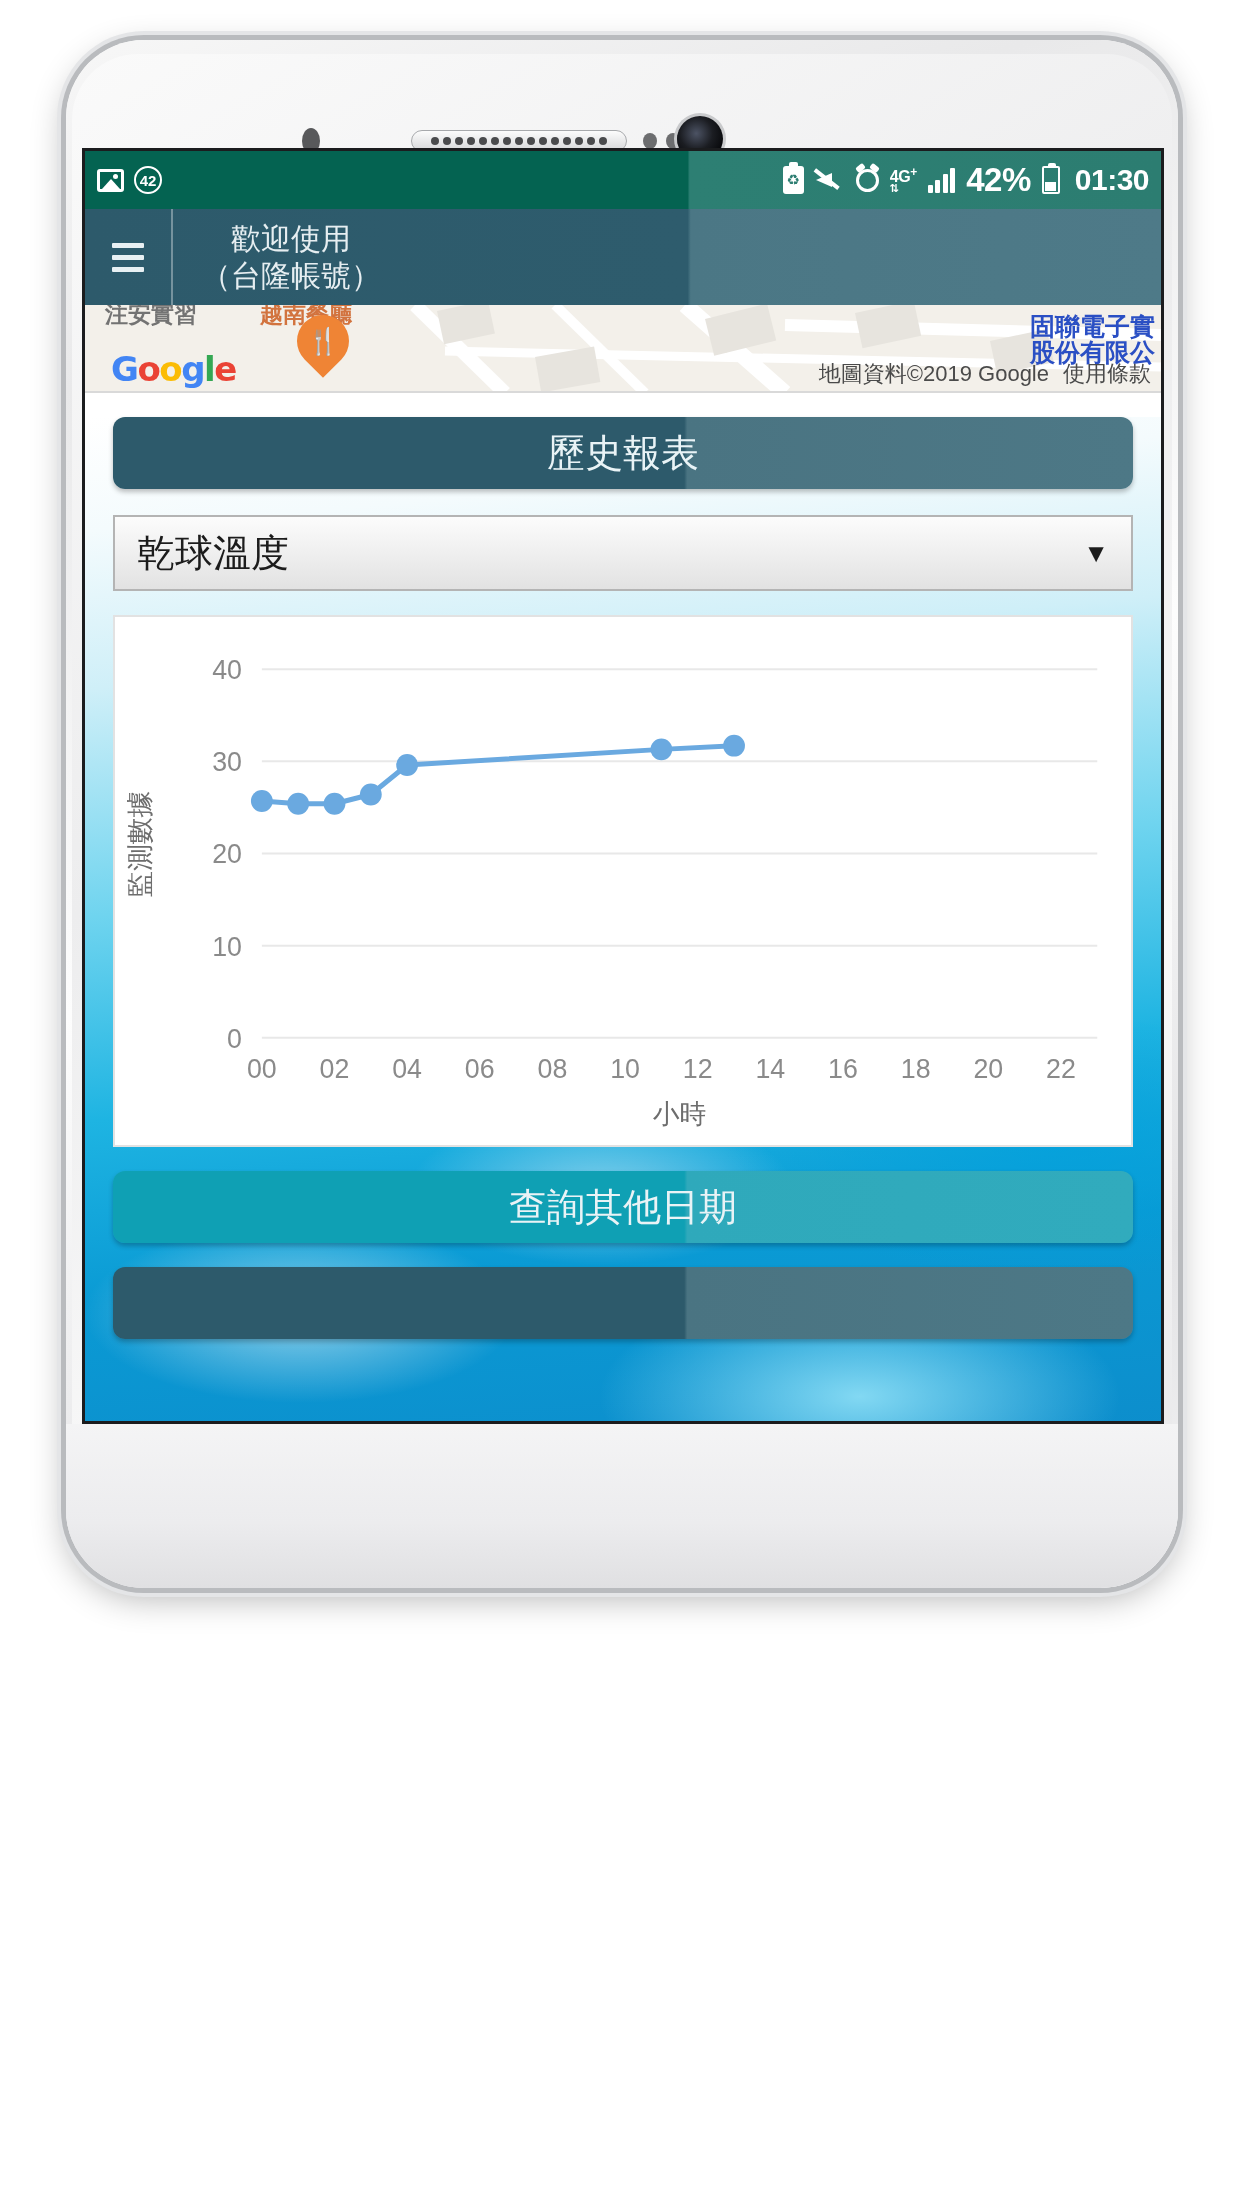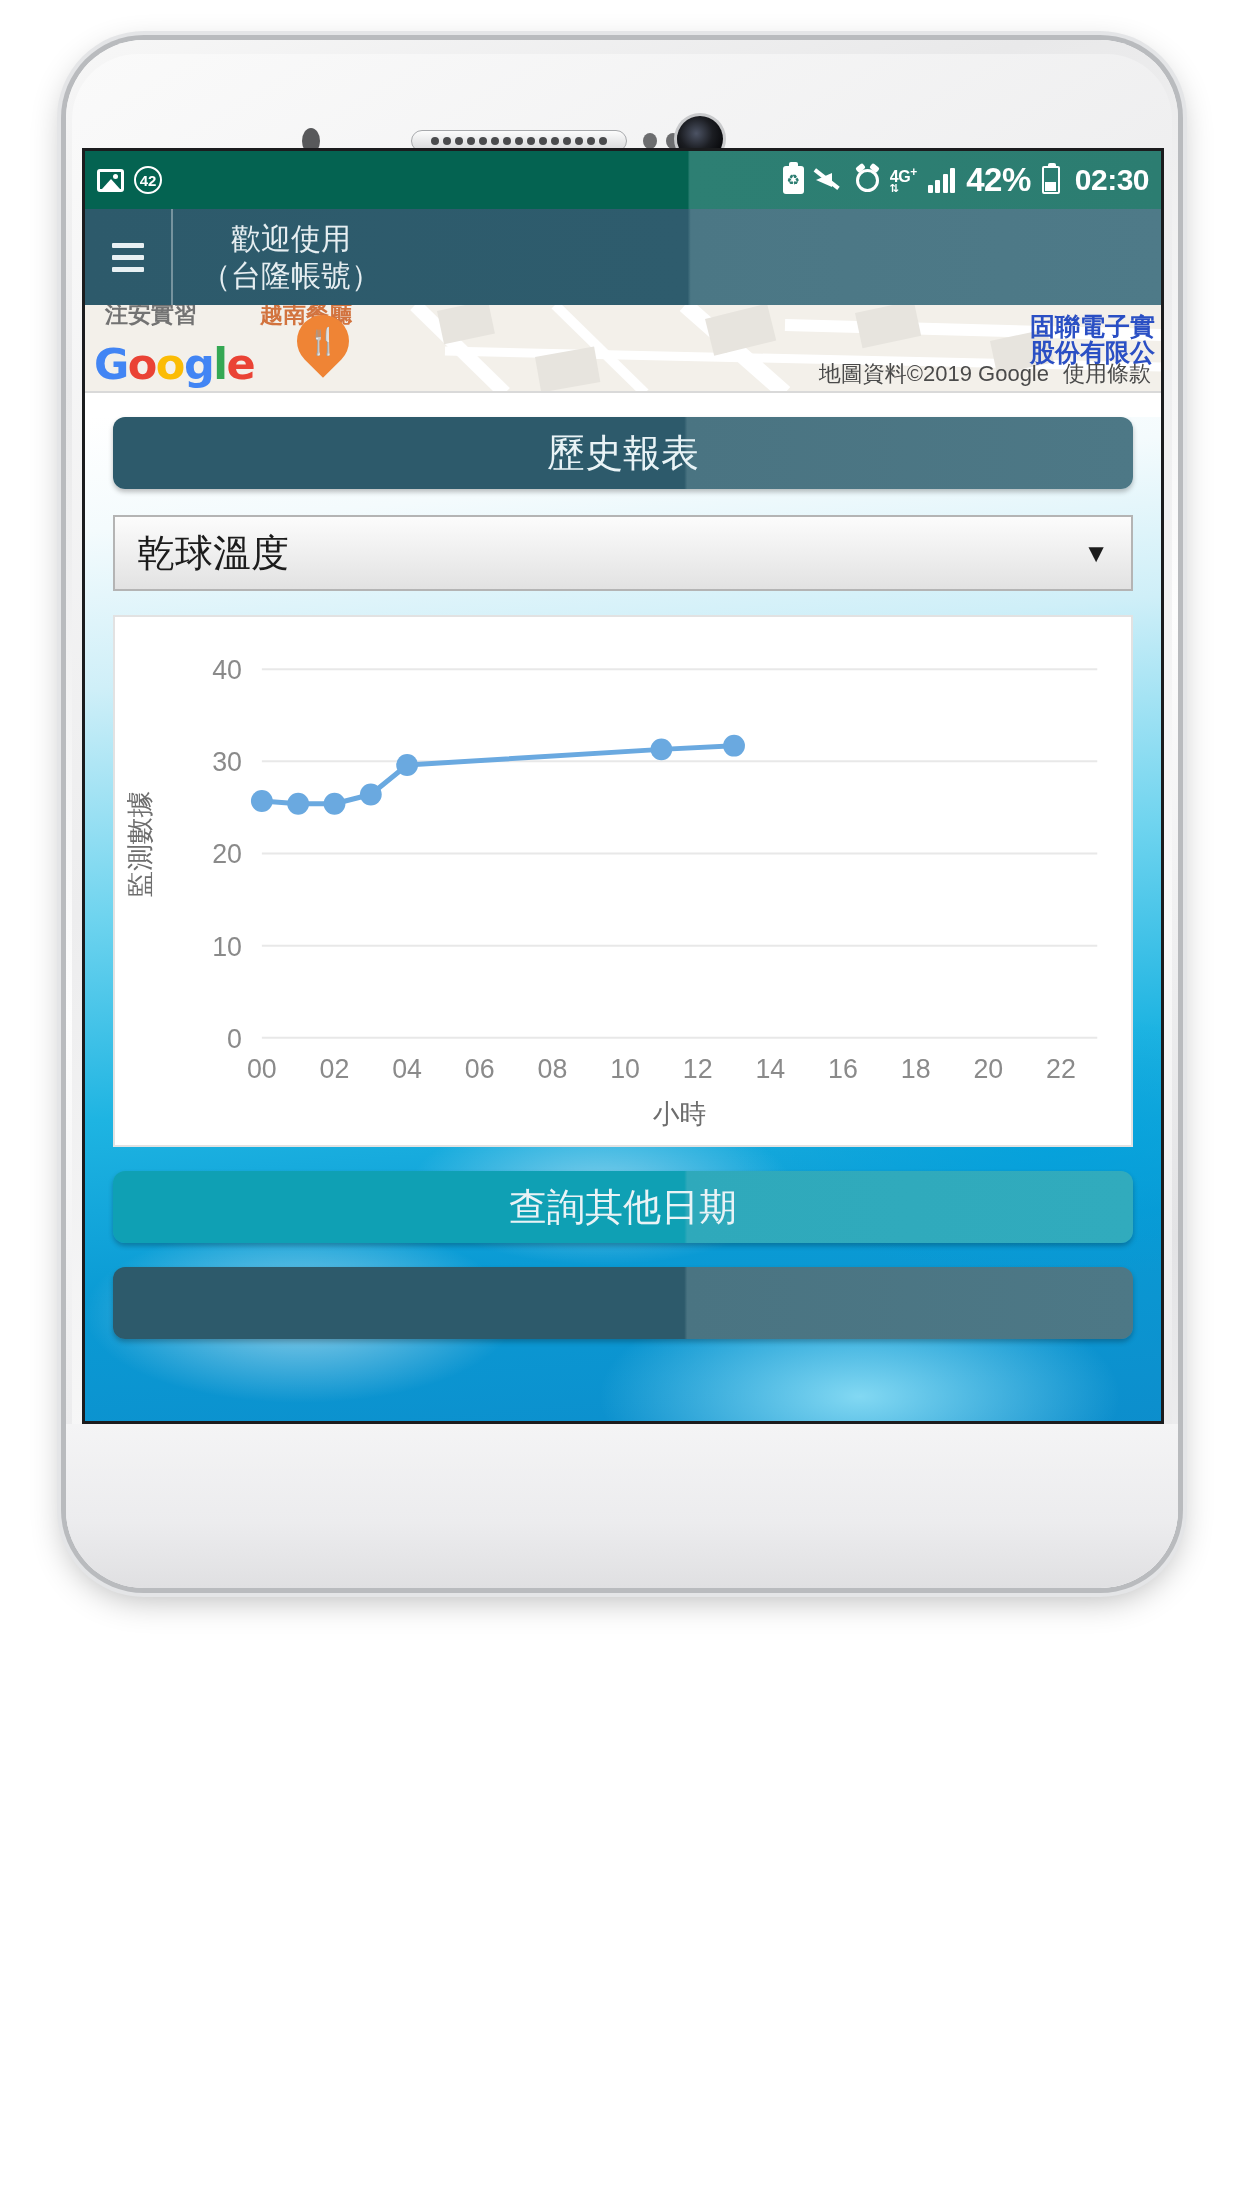--- a/index.html
+++ b/index.html
@@ -196,22 +196,22 @@
   .map-label-2 {
     position: absolute; left: 175px; top: -6px;
     font-size: 23px; color: #d2733e; font-weight: 600; white-space: nowrap;
   }
   .map-label-3 {
     position: absolute; right: 6px; top: 8px;
     font-size: 25px; color: #2a4fc4; font-weight: 600;
     line-height: 1.05; text-align: right; white-space: nowrap;
   }
   #google-logo {
-    position: absolute; left: 9px; bottom: 2px;
-    font-size: 43px; font-weight: bold; letter-spacing: -1.5px;
+    position: absolute; left: 26px; bottom: 2px;
+    font-size: 34px; font-weight: bold; letter-spacing: -1.5px;
     font-family: "DejaVu Sans", sans-serif;
   }
   #google-logo b:nth-child(1){ color:#4285F4; }
   #google-logo b:nth-child(2){ color:#EA4335; }
   #google-logo b:nth-child(3){ color:#FBBC05; }
   #google-logo b:nth-child(4){ color:#4285F4; }
   #google-logo b:nth-child(5){ color:#34A853; }
   #google-logo b:nth-child(6){ color:#EA4335; }
   #map-marker {
     position: absolute; left: 212px; top: 10px;
@@ -360,21 +360,21 @@
       <span class="ico-signal">
           <i></i>
           <i></i>
           <i></i>
           <i></i>
         </span>
       <span id="battery-pct">42%</span>
       <span class="ico-battery">
           <i></i>
         </span>
-      <span id="clock">02:30</span>
+      <span id="clock">01:30</span>
     </div>
   </div>
 
   <div id="app-header">
     <div id="hamburger-btn">
       <span></span>
         <span></span>
         <span></span>
     </div>
     <div id="welcome-box">

